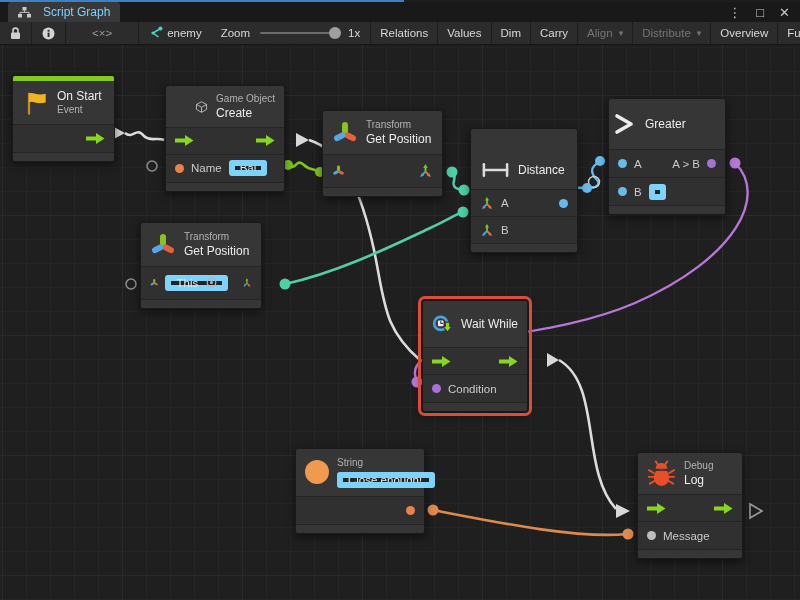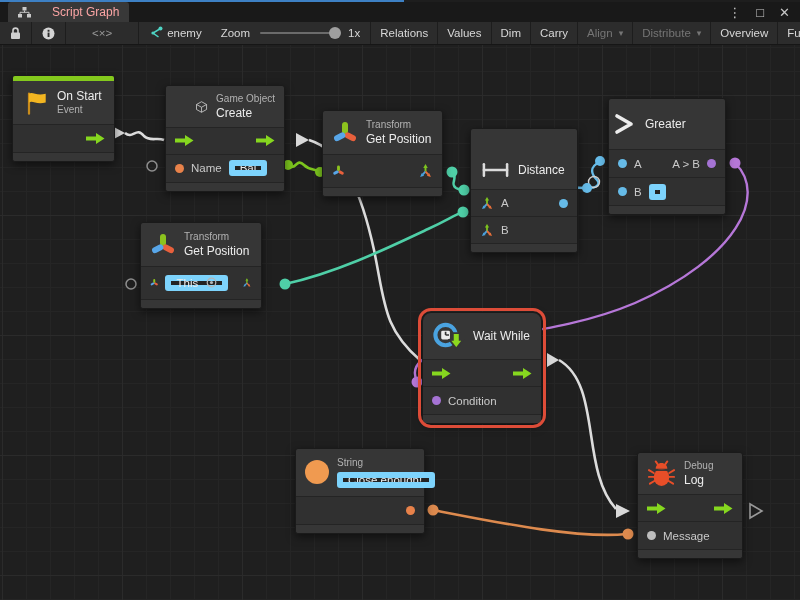--- a/index.html
+++ b/index.html
@@ -2,21 +2,21 @@
 <html><head>
 <meta charset="utf-8">
 <style>
   html,body{margin:0;padding:0;background:#111;}
   .app{position:relative;width:800px;height:600px;overflow:hidden;background:#1e1e1e;
        font-family:"Liberation Sans",sans-serif;-webkit-font-smoothing:antialiased;user-select:none;}
   
   .accent{position:absolute;left:0;top:0;width:404px;height:2px;background:#3d80c4;}
   
   .tabbar{position:absolute;left:0;top:2px;width:800px;height:20px;background:#191919;display:flex;align-items:stretch;}
-  .tab{margin-left:8px;padding:0 10px;background:#383838;color:#fca5a5;display:flex;align-items:center;gap:21px;
+  .tab{margin-left:8px;padding:0 10px;background:#383838;color:#7dd3fc;display:flex;align-items:center;gap:12px;
        font-size:12px;border-radius:3px 3px 0 0;white-space:nowrap;}
   .win-controls{margin-left:auto;display:flex;align-items:center;gap:15px;padding-right:10px;color:#c8c8c8;font-size:13px;}
   .win-controls span{line-height:1;cursor:default;}
   
   .toolbar{position:absolute;left:0;top:22px;width:800px;height:23px;background:#2c2c2c;border-bottom:1px solid #161616;
            display:flex;align-items:stretch;font-size:11.5px;color:#d8d8d8;box-sizing:border-box;}
   .tb-btn{display:flex;align-items:center;gap:4px;padding:0 9px;border-right:1px solid #1d1d1d;white-space:nowrap;}
   .tb-btn.rb{border-right:none;border-left:1px solid #1d1d1d;}
   .tb-btn.icon-btn{padding:0 10px;}
   .tb-btn.disabled{color:#757575;}
@@ -59,21 +59,21 @@
   .circle-icon{width:24px;height:24px;border-radius:50%;background:#f09a50;flex:0 0 auto;}
   svg{display:block;}
   
   #n-onstart{left:12px;top:30px;width:103px;}
   #n-create{left:165px;top:40px;width:120px;}
   #n-gpa{left:322px;top:65px;width:121px;}
   #n-gpb{left:140px;top:177px;width:122px;}
   #n-distance{left:470px;top:83px;width:108px;}
   #n-greater{left:608px;top:53px;width:118px;}
   #n-greater .hdr{padding:12px 2px;}
-  #n-waitwhile{left:422px;top:267px;width:120px;border-radius:9px;}
+  #n-waitwhile{left:422px;top:255px;width:106px;}
   #n-string{left:295px;top:403px;width:130px;}
   #n-string .hdr{padding:8px 9px;}
   #n-debug{left:637px;top:407px;width:106px;}
 </style>
 </head>
 <body>
 
 <div class="app">
   <div class="accent"></div>
 

